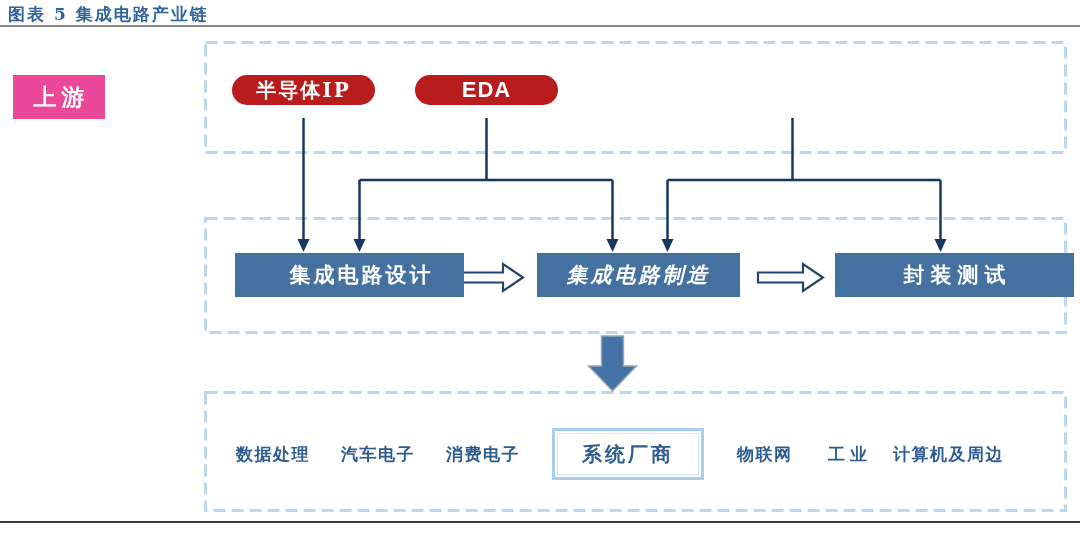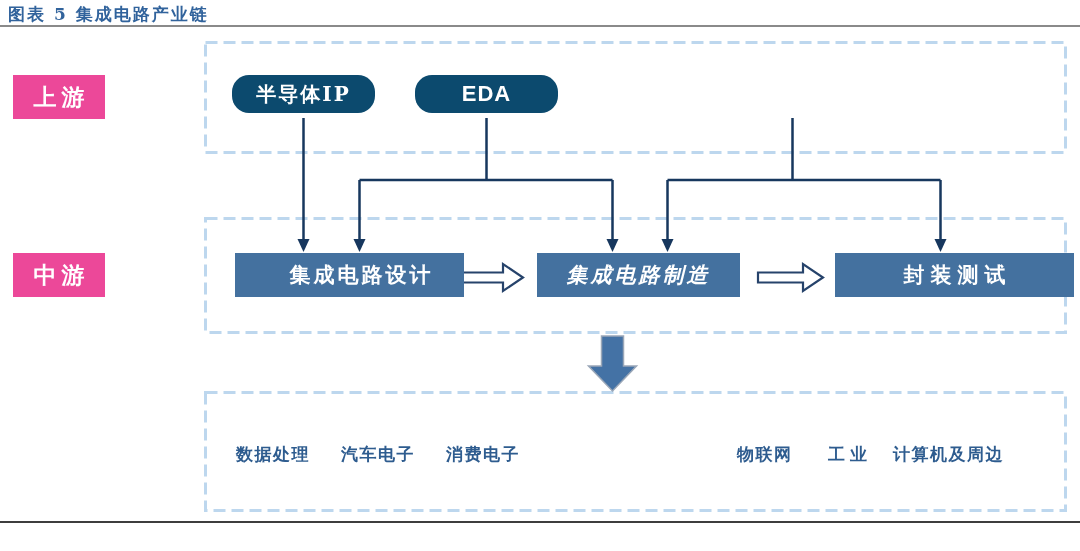--- a/index.html
+++ b/index.html
@@ -17,21 +17,21 @@
   .stage-label{
     position:absolute;left:13px;width:92px;height:44px;background:#ec4899;color:#ffffff;
     font-size:23px;font-weight:bold;letter-spacing:5px;text-indent:5px;
     display:flex;align-items:center;justify-content:center;z-index:2;
   }
   .lbl-up{top:75px;} .lbl-mid{top:253px;} .lbl-down{top:430px;}
   .box{
     position:absolute;display:flex;align-items:center;justify-content:center;
     color:#ffffff;font-weight:bold;z-index:2;white-space:nowrap;
   }
-  .light{background:#0c4a6e;top:75px;height:38px;font-size:20px;letter-spacing:2px;border-radius:17px;}
+  .light{background:#b91c1c;top:75px;height:30px;font-size:20px;letter-spacing:2px;border-radius:17px;}
   .steel{background:#44719F;top:253px;height:44px;font-size:21px;letter-spacing:3px;}
   .b-ip{left:232px;width:143px;}
   .b-eda{left:415px;width:143px;font-family:"Liberation Sans",sans-serif;font-size:22px;letter-spacing:1px;}
   .b-mat{left:625px;width:335px;}
   .b-design{left:235px;width:205px;padding-left:24px;}
   .b-mfg{left:537px;width:203px;font-style:italic;}
   .b-pkg{left:835px;width:239px;letter-spacing:6px;text-indent:6px;}
   .ds-item{
     position:absolute;top:443px;font-size:17px;font-weight:bold;color:#2E5C8F;
     letter-spacing:1.5px;z-index:2;white-space:nowrap;
@@ -76,31 +76,31 @@
       <polygon points="934.5,239 946.5,239 940.5,252"></polygon>
     </g>
 
     <polygon points="458,272.5 503,272.5 503,264 523,277.5 503,291 503,282.5 458,282.5" fill="#ffffff" stroke="#26436B" stroke-width="2.2"></polygon>
     <polygon points="758,272.5 803,272.5 803,264 823,277.5 803,291 803,282.5 758,282.5" fill="#ffffff" stroke="#26436B" stroke-width="2.2"></polygon>
 
     <polygon points="601.5,336 623.5,336 623.5,366 636.5,366 612.5,391 588.5,366 601.5,366" fill="#4472A5" stroke="#9AA7B8" stroke-width="1.5"></polygon>
   </svg>
 
   <div class="stage-label lbl-up">上游</div>
-  <div class="stage-label lbl-mid">中游</div>
 
   <div class="box light b-ip">半导体IP</div>
   <div class="box light b-eda">EDA</div>
 
   <div class="box steel b-design">集成电路设计</div>
   <div class="box steel b-mfg">集成电路制造</div>
   <div class="box steel b-pkg">封装测试</div>
 
   <span class="ds-item ds-1">数据处理</span>
   <span class="ds-item ds-2">汽车电子</span>
   <span class="ds-item ds-3">消费电子</span>
+  <div class="sys-box">系统厂商</div>
   <span class="ds-item ds-5">物联网</span>
   <span class="ds-item ds-6">工业</span>
   <span class="ds-item ds-7">计算机及周边</span>
 
   <div class="footer-rule"></div>
 
 </div>
 
 </body></html>

